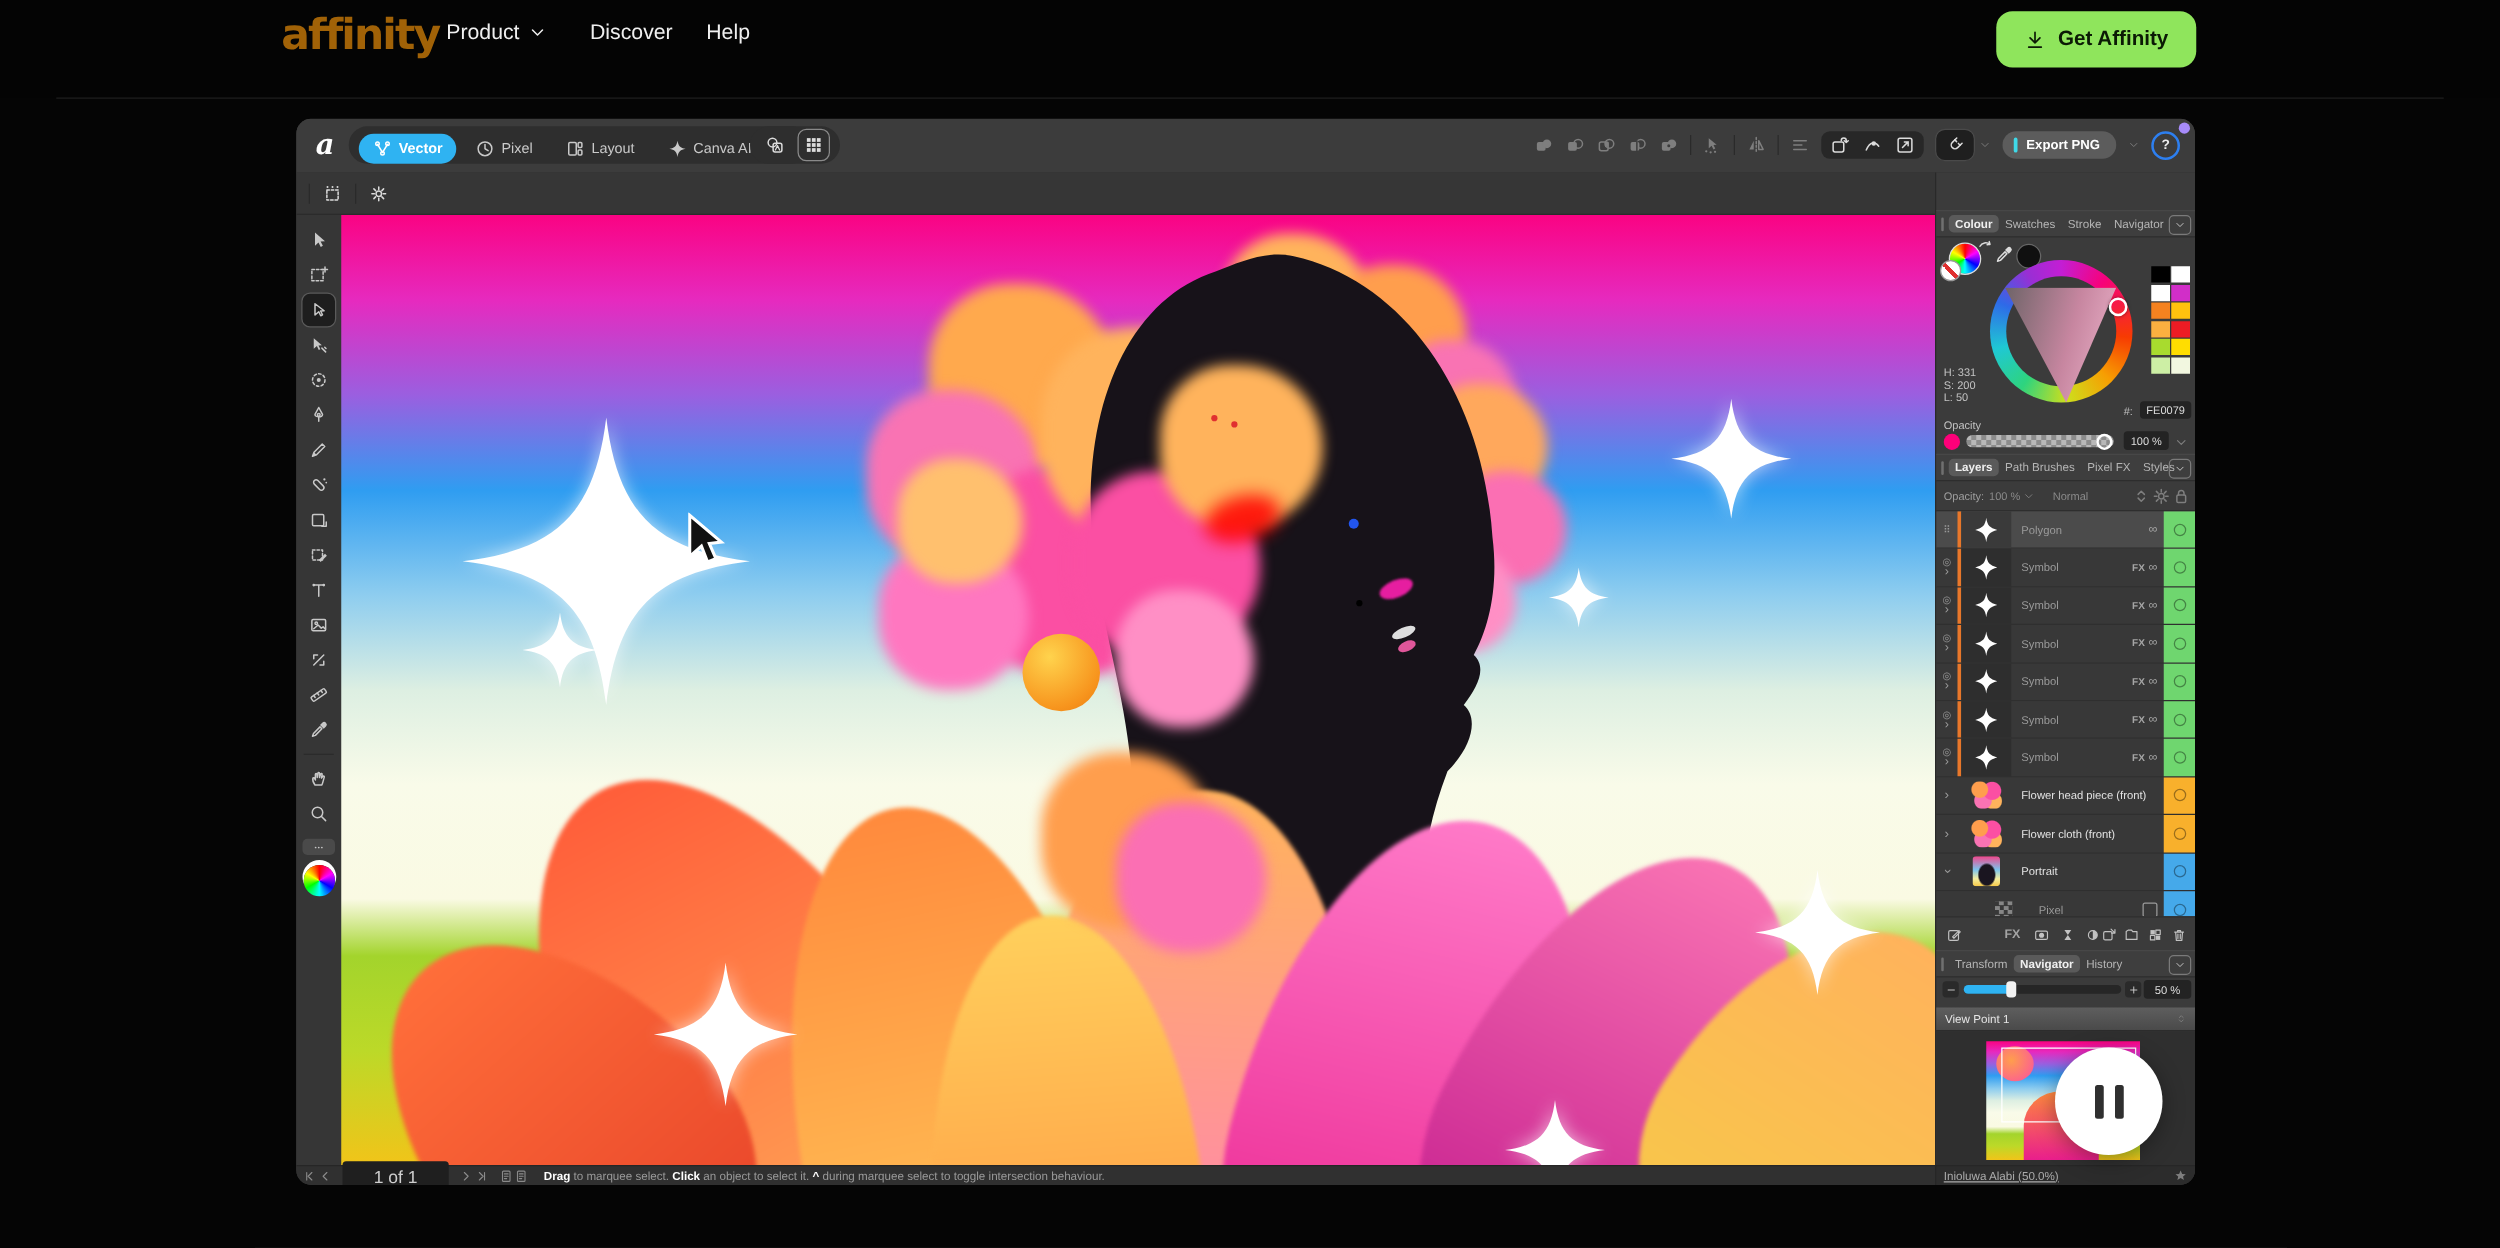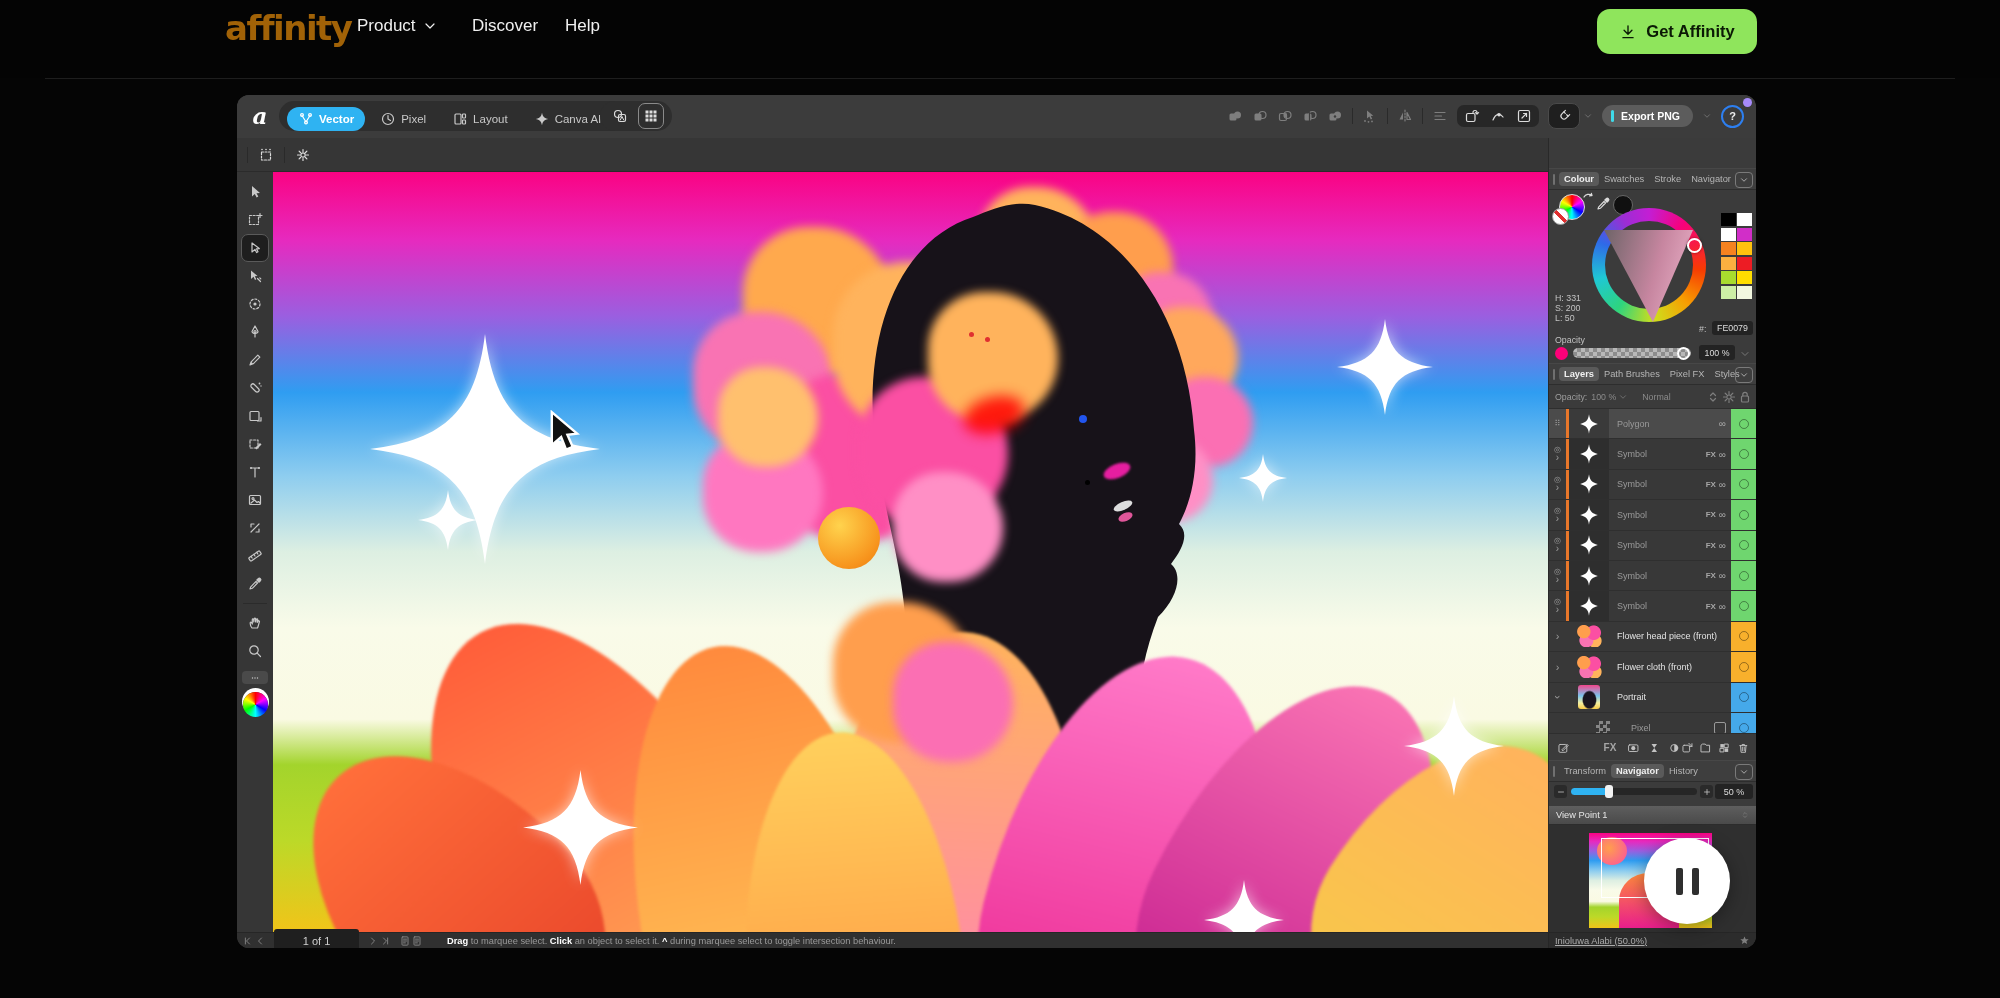--- a/index.html
+++ b/index.html
@@ -57,21 +57,21 @@
             box-shadow:0 -3px 0 1px #FFFFFF;}
   
   .canvas{position:absolute;left:36px;top:77px;width:1275px;height:760px;overflow:hidden;}
   .blob{position:absolute;border-radius:46% 54% 52% 48%;filter:blur(5px);}
   .petal{position:absolute;border-radius:50% 50% 48% 52% / 62% 62% 38% 38%;filter:blur(1.5px);}
   .spark{position:absolute;filter:drop-shadow(0 0 7px rgba(255,255,255,.65));}
   .acc{position:absolute;}
   
   .statusbar{position:absolute;left:0;top:837px;width:1311px;height:16px;background:#303030;border-top:1px solid #262626;
              display:flex;align-items:center;font-size:9.3px;color:#999;}
-  .pgpill{width:85px;height:25px;background:#1F1F1F;border-radius:3px;color:#CFCFCF;font-size:11px;
+  .pgpill{width:85px;height:25px;background:#1F1F1F;border-radius:3px;color:#CFCFCF;font-size:14px;
           display:flex;align-items:center;justify-content:center;margin:0 8px;}
   .pgicn{color:#8A8A8A;display:inline-flex;width:12px;height:12px;align-items:center;justify-content:center;}
   .hint b{color:#FFF;}
   .docinfo{position:absolute;left:1311px;top:837px;width:208px;height:16px;background:#2C2C2C;border-top:1px solid #262626;
            border-left:1px solid #262626;color:#ABABAB;font-size:9.3px;display:flex;align-items:center;
            padding:0 6px;box-sizing:border-box;justify-content:space-between;text-decoration:underline;}
   
   .rpanel{position:absolute;left:1311px;top:43px;width:208px;height:794px;background:#3B3B3B;border-left:1px solid #292929;}
   .ptabs{position:absolute;left:0;width:208px;height:22px;background:#3E3E3E;border-top:1px solid #474747;
          border-bottom:1px solid #2D2D2D;display:flex;align-items:center;padding-left:4px;box-sizing:border-box;}
@@ -618,21 +618,21 @@
             <rect x="4" y="2.5" width="8" height="11" rx="1"></rect>
             <path d="M6,5.5 h4 M6,8 h4 M6,10.5 h2.5"></path>
           </svg>
         </span>
       <span class="pgicn">
           <svg width="100%" height="100%" viewBox="0 0 16 16" fill="none" stroke="currentColor" stroke-width="1.2" stroke-linecap="round" stroke-linejoin="round">
             <rect x="4" y="2.5" width="8" height="11" rx="1"></rect>
             <path d="M6,5.5 h4 M6,8 h4 M6,10.5 h2.5"></path>
           </svg>
         </span>
-      <span class="hint" style="margin-left:24px"><b>Drag</b><span> to marquee select. </span><b>Click</b><span> an object to select it. </span><b>^</b><span> during marquee select to toggle intersection behaviour.</span></span>
+      <span class="hint" style="margin-left:12px"><b>Drag</b><span> to marquee select. </span><b>Click</b><span> an object to select it. </span><b>^</b><span> during marquee select to toggle intersection behaviour.</span></span>
     </div>
     <div class="docinfo">
       <span>Inioluwa Alabi (50.0%)</span>
       <span class="icn dim" style="width:11px;height:11px">
           <svg width="100%" height="100%" viewBox="0 0 16 16" fill="none" stroke="currentColor" stroke-width="1.2" stroke-linecap="round" stroke-linejoin="round">
             <path d="M8,2 L9.8,6 L14,6.3 L10.8,9 L11.8,13.2 L8,10.9 L4.2,13.2 L5.2,9 L2,6.3 L6.2,6 Z" fill="currentColor" stroke="none"></path>
           </svg>
         </span>
     </div>
 

